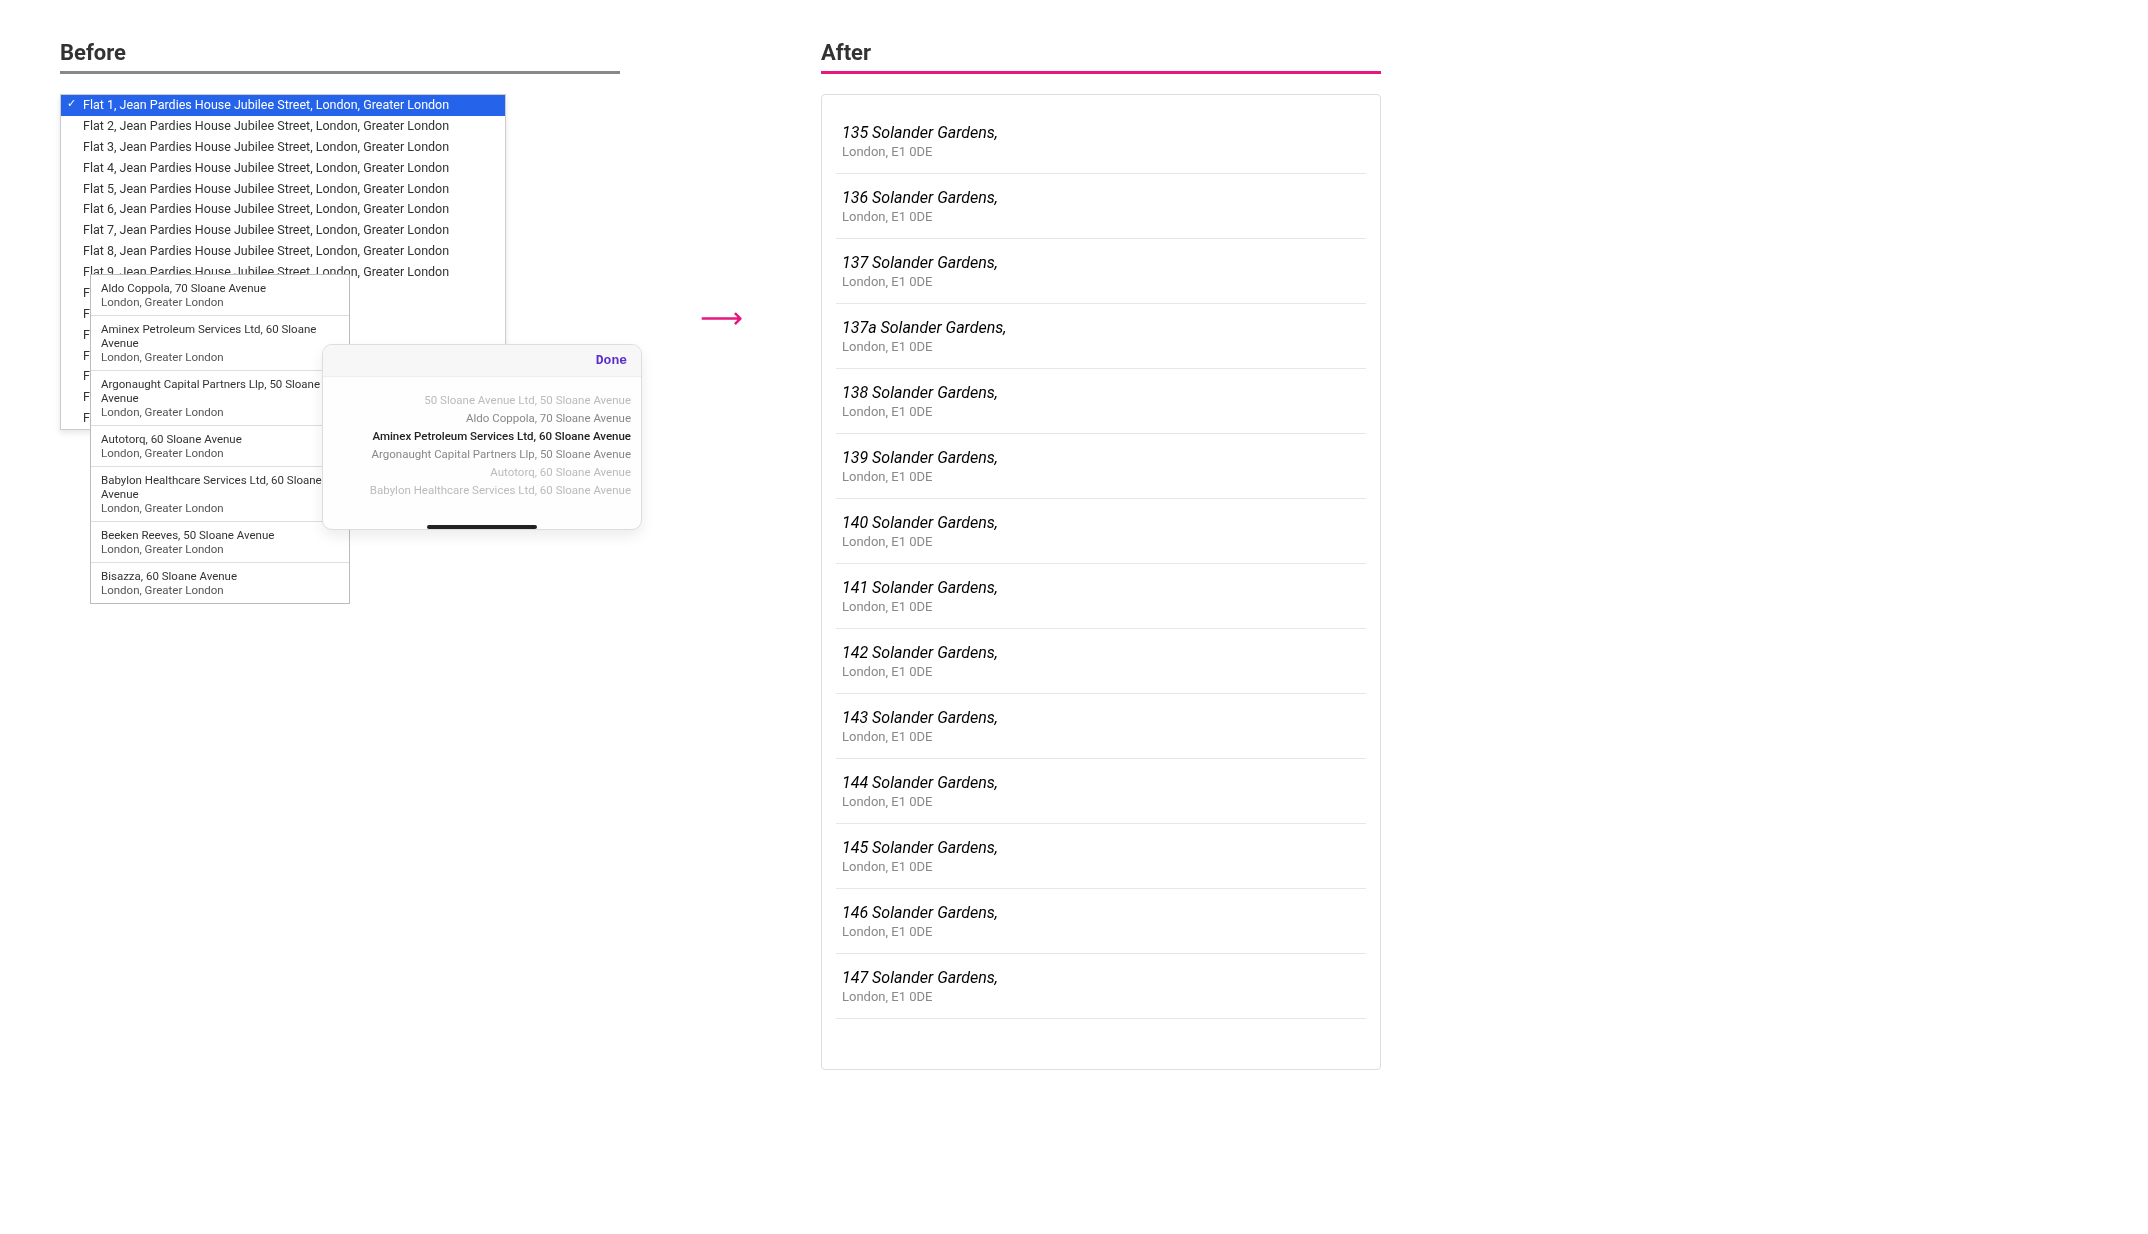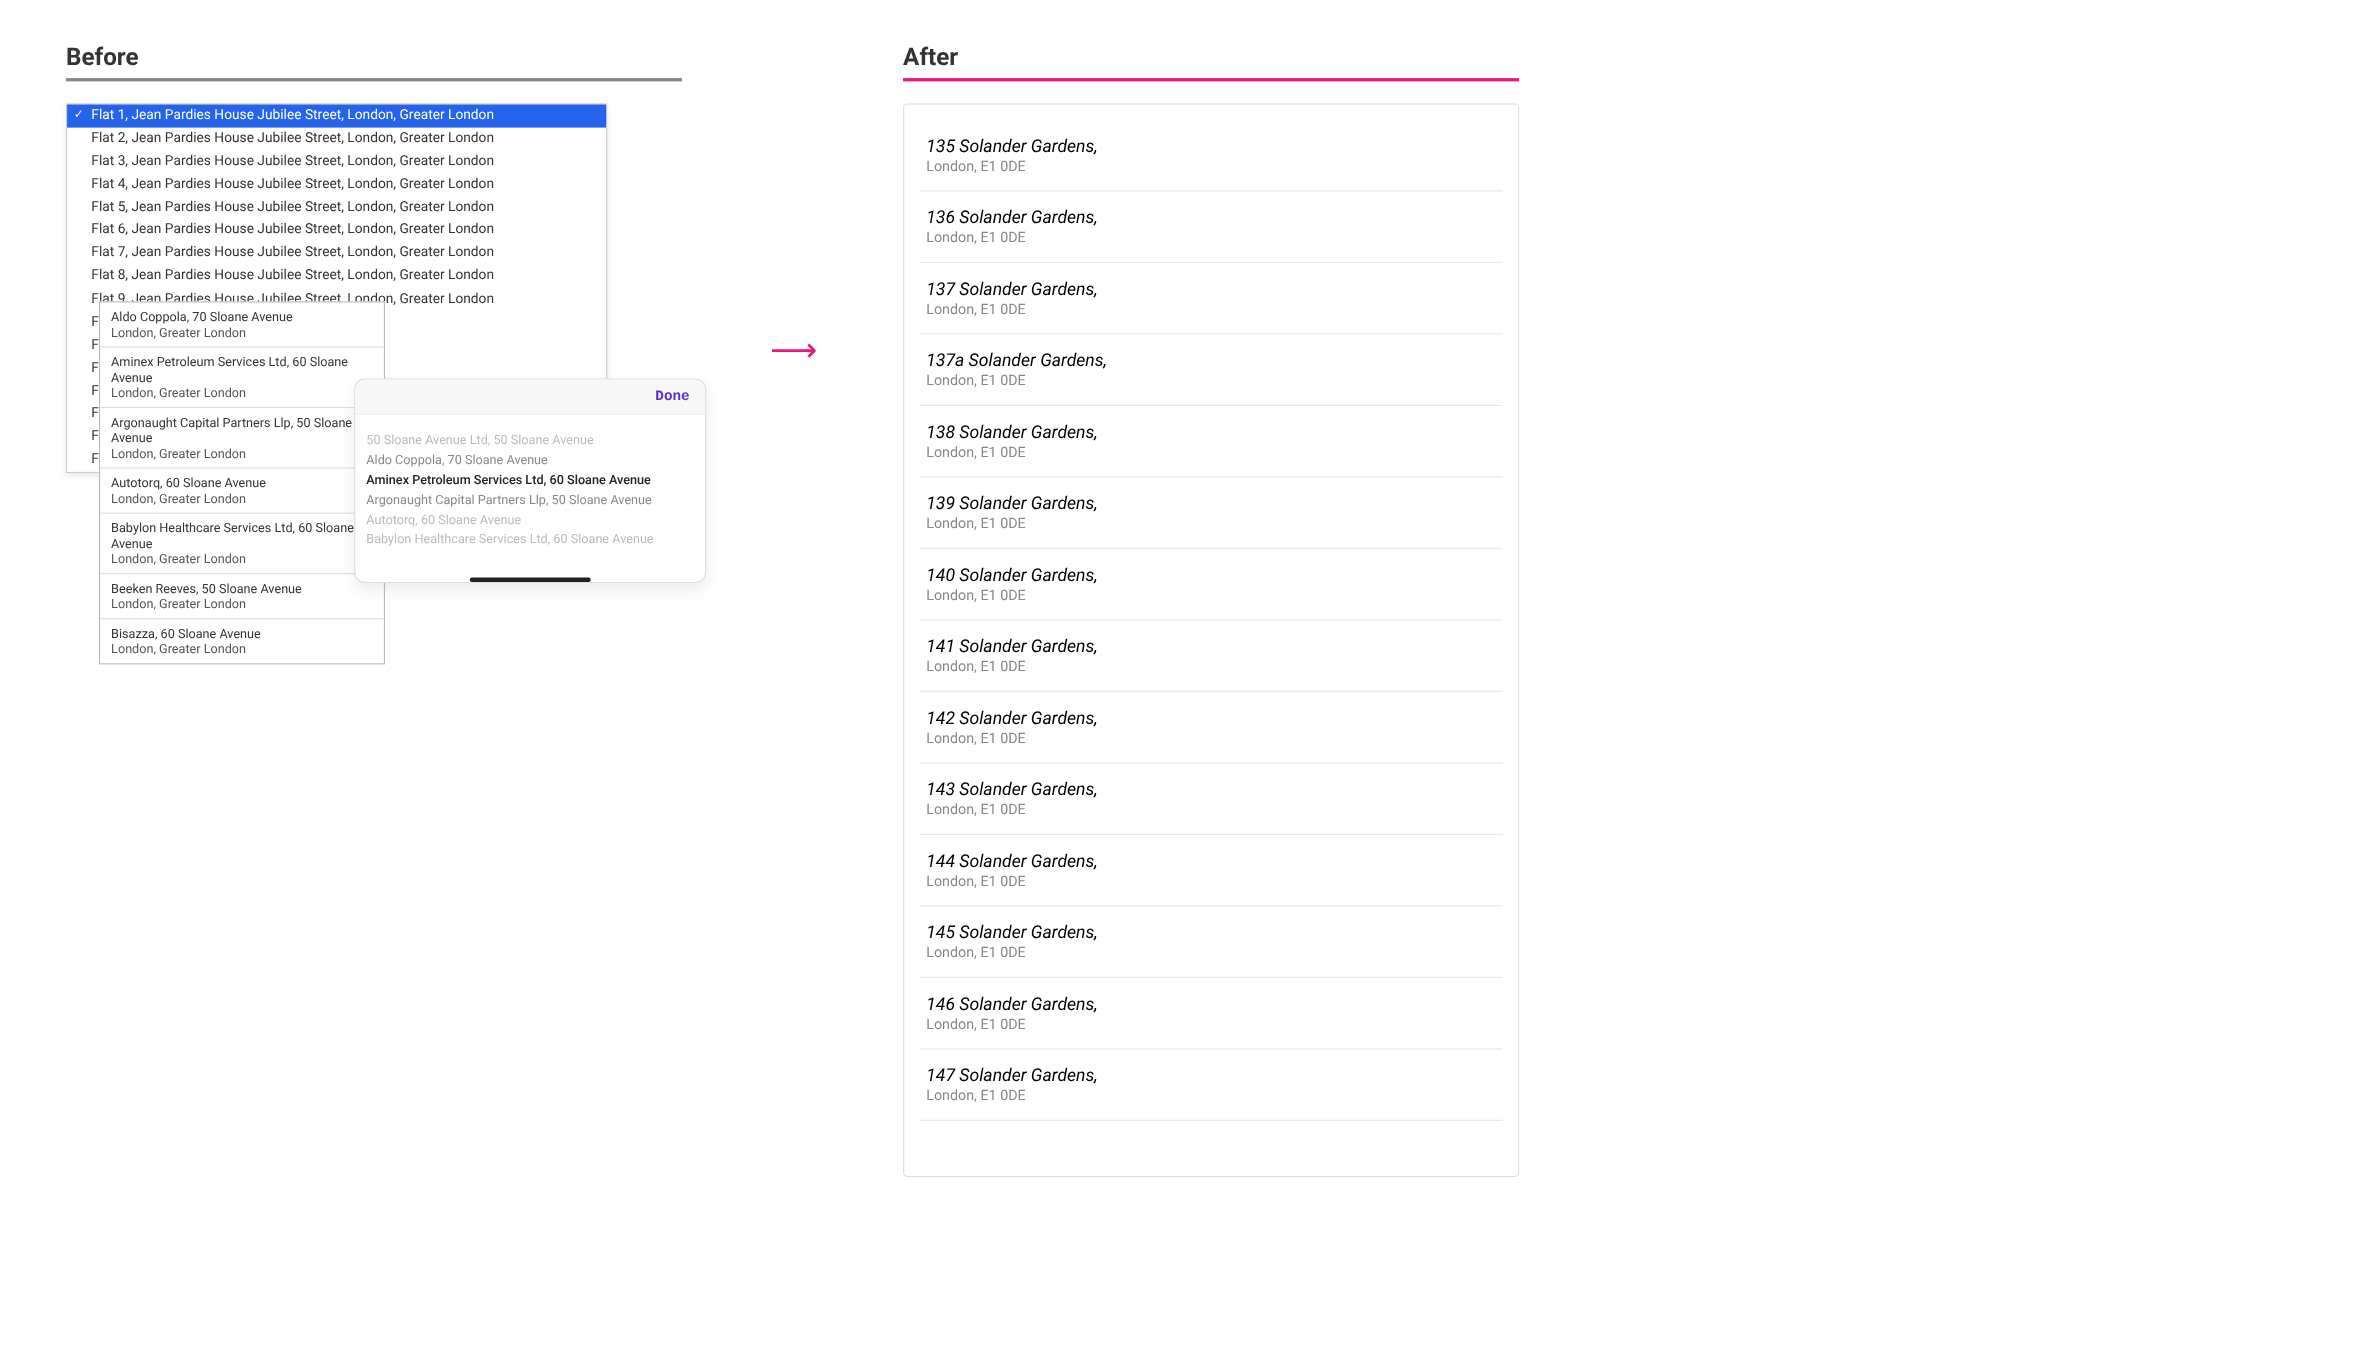--- a/index.html
+++ b/index.html
@@ -37,21 +37,21 @@
     }
 
     
     .before-stage {
       position: relative;
       height: 560px;
     }
     .dropdown-bg {
       position: absolute;
       left: 0; top: 0;
-      width: 492px;
+      width: 446px;
       background: #fff;
       border: 1px solid #ccc;
       font-size: 12.5px;
       color: #333;
       box-shadow: 0 3px 6px rgba(0,0,0,0.1);
     }
     .dropdown-bg .opt {
       padding: 2px 8px 2px 22px;
       white-space: nowrap;
       overflow: hidden;
@@ -104,21 +104,21 @@
       background: #f7f7f7;
     }
     .picker-done {
       color: #5b2dcf;
       font-weight: 600;
       font-size: 13px;
       font-family: Liberation Mono, monospace;
     }
     .picker-wheel {
       padding: 14px 10px 20px;
-      text-align: left;
+      text-align: right;
       font-size: 11.5px;
       position: relative;
     }
     .picker-wheel div { padding: 2px 0; color: #bbb; }
     .picker-wheel .focus { color: #222; font-weight: 500; }
     .picker-wheel .near { color: #888; }
     .picker-handle {
       width: 110px;
       height: 4px;
       background: #222;

